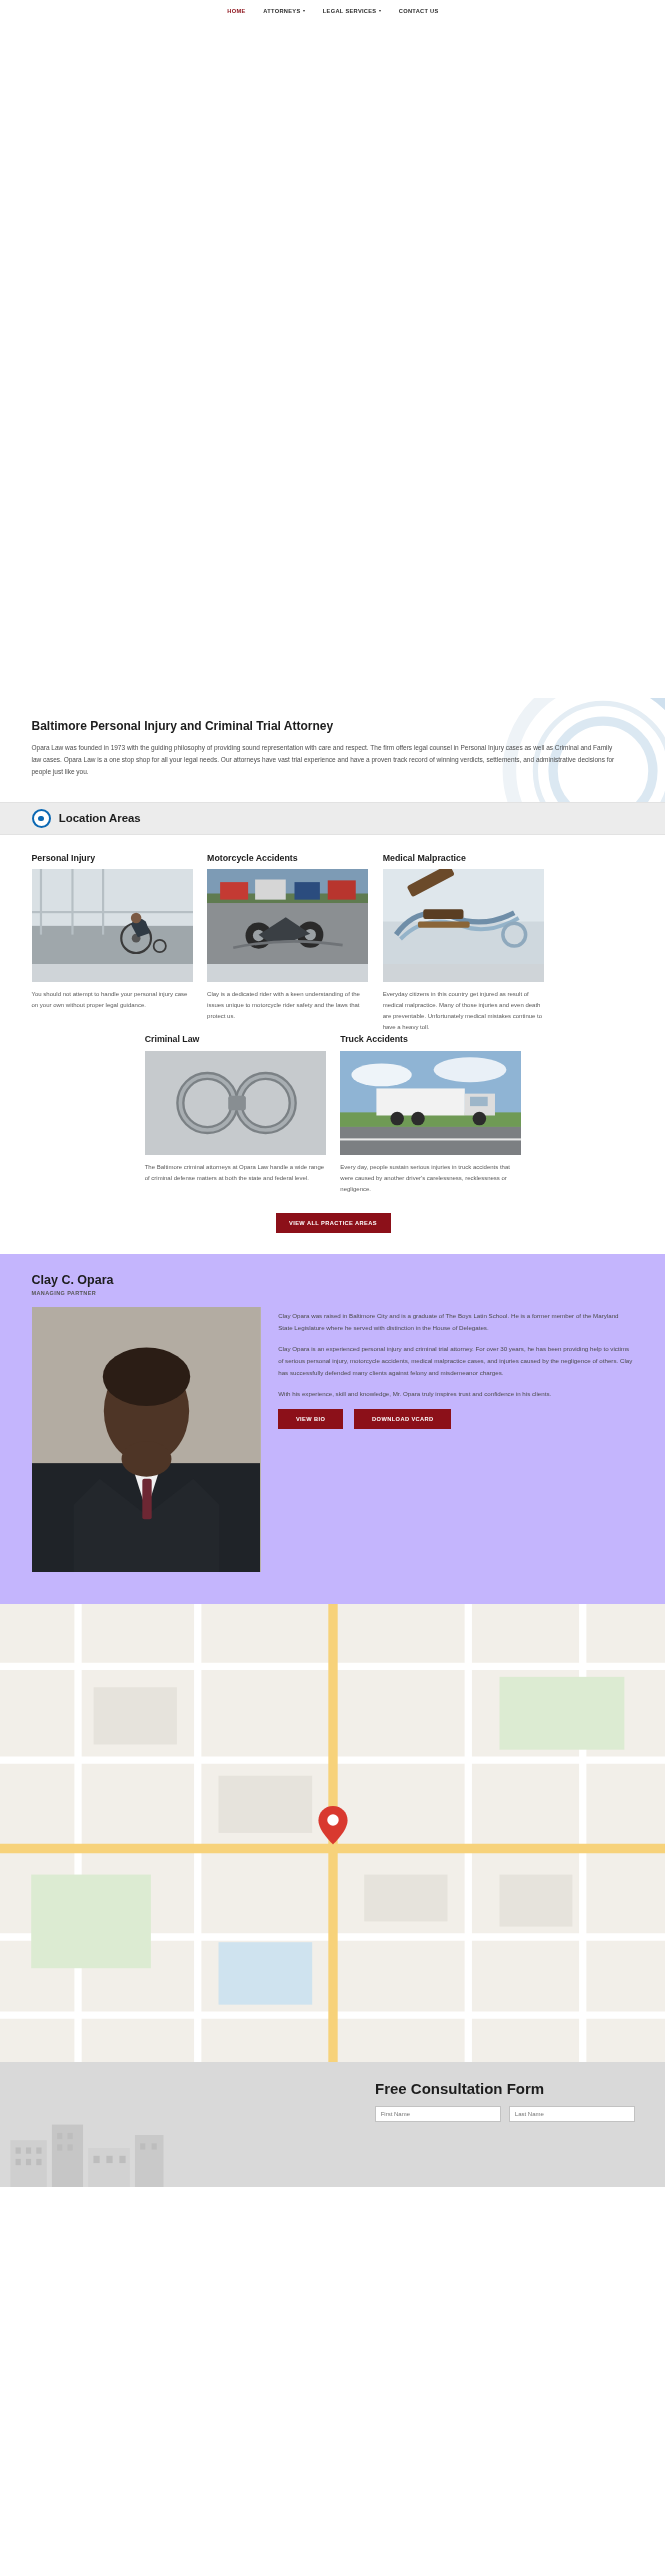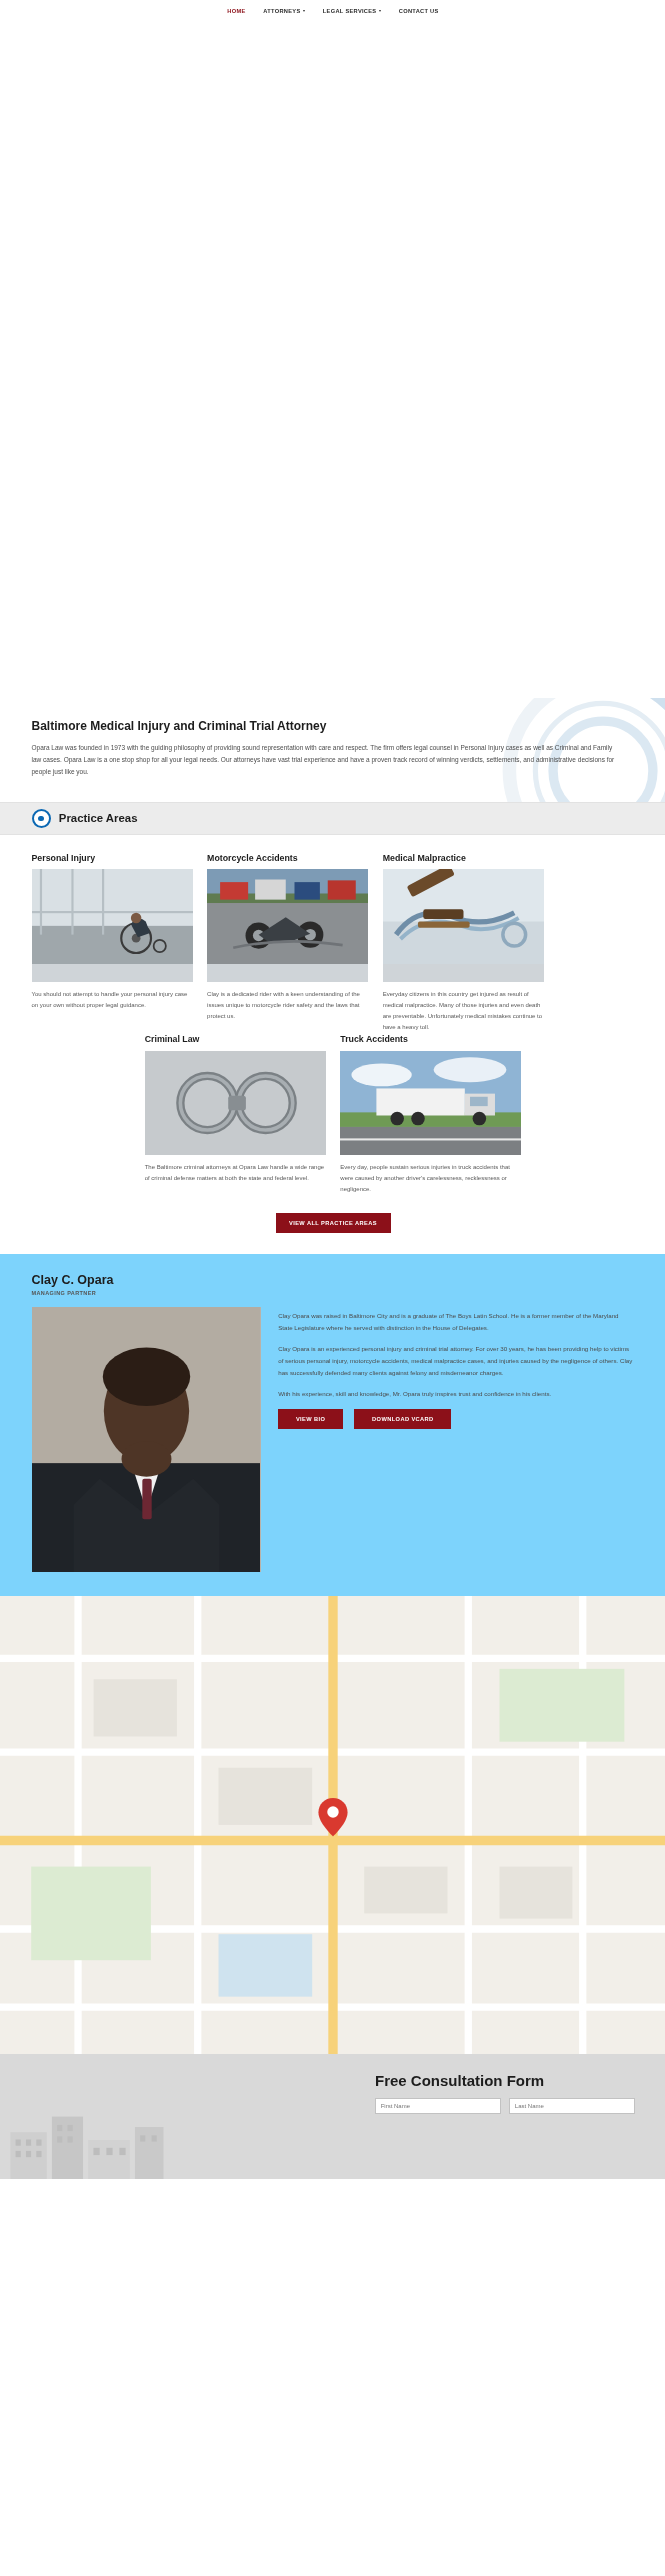--- a/index.html
+++ b/index.html
@@ -166,21 +166,21 @@
     font-weight:bold;
     letter-spacing:0.4px;
     text-transform:uppercase;
     padding:6.8px 13.5px;
     border:none;
     cursor:pointer;
     font-family:"Liberation Sans", sans-serif;
   }
 
   
-  .attorney { padding:19px 0 24px 0; background:#7dd3fc; }
+  .attorney { padding:19px 0 32px 0; background:#c4b5fd; }
   .attorney-inner { width:603px; margin:0 auto; }
   .attorney h2.name {
     font-size:12.5px; font-weight:bold; color:#1d1d1d; margin:0 0 3.1px 0;
   }
   .attorney .role {
     font-size:5.5px; letter-spacing:0.4px; text-transform:uppercase;
     color:#555; margin:0 0 11.4px 0; font-weight:bold;
   }
   .attorney-cols { display:flex; gap:17.7px; }
   .portrait {
@@ -261,31 +261,31 @@
   <div class="hero"></div>
 
   <section class="intro">
     <svg class="intro-rings" viewBox="0 0 480 400">
       <circle cx="240" cy="200" r="180" fill="none" stroke="#eef3f7" stroke-width="26"></circle>
       <circle cx="240" cy="200" r="130" fill="none" stroke="#e4edf4" stroke-width="10"></circle>
       <circle cx="240" cy="200" r="96" fill="none" stroke="#dbe8f2" stroke-width="18"></circle>
       <path d="M240 20 A180 180 0 0 1 420 200" fill="none" stroke="#cfe0ee" stroke-width="26"></path>
     </svg>
     <div class="intro-inner">
-      <h1>Baltimore Medical Injury and Criminal Trial Attorney</h1>
+      <h1>Baltimore Personal Injury and Criminal Trial Attorney</h1>
       <p>Opara Law was founded in 1973 with the guiding philosophy of providing sound representation with care and respect. The firm offers legal counsel in Personal Injury cases as well as Criminal and Family law cases. Opara Law is a one stop shop for all your legal needs. Our attorneys have vast trial experience and have a proven track record of winning verdicts, settlements, and administrative decisions for people just like you.</p>
     </div>
   </section>
 
   <div class="section-bar">
     <div class="section-bar-inner">
       <span class="ring-icon">
           <i></i>
         </span>
-      <h2>Practice Areas</h2>
+      <h2>Location Areas</h2>
     </div>
   </div>
 
   <section class="practice">
     <div class="practice-inner">
 
       <div class="cards">
 
         <div class="card">
           <h3>Personal Injury</h3>

